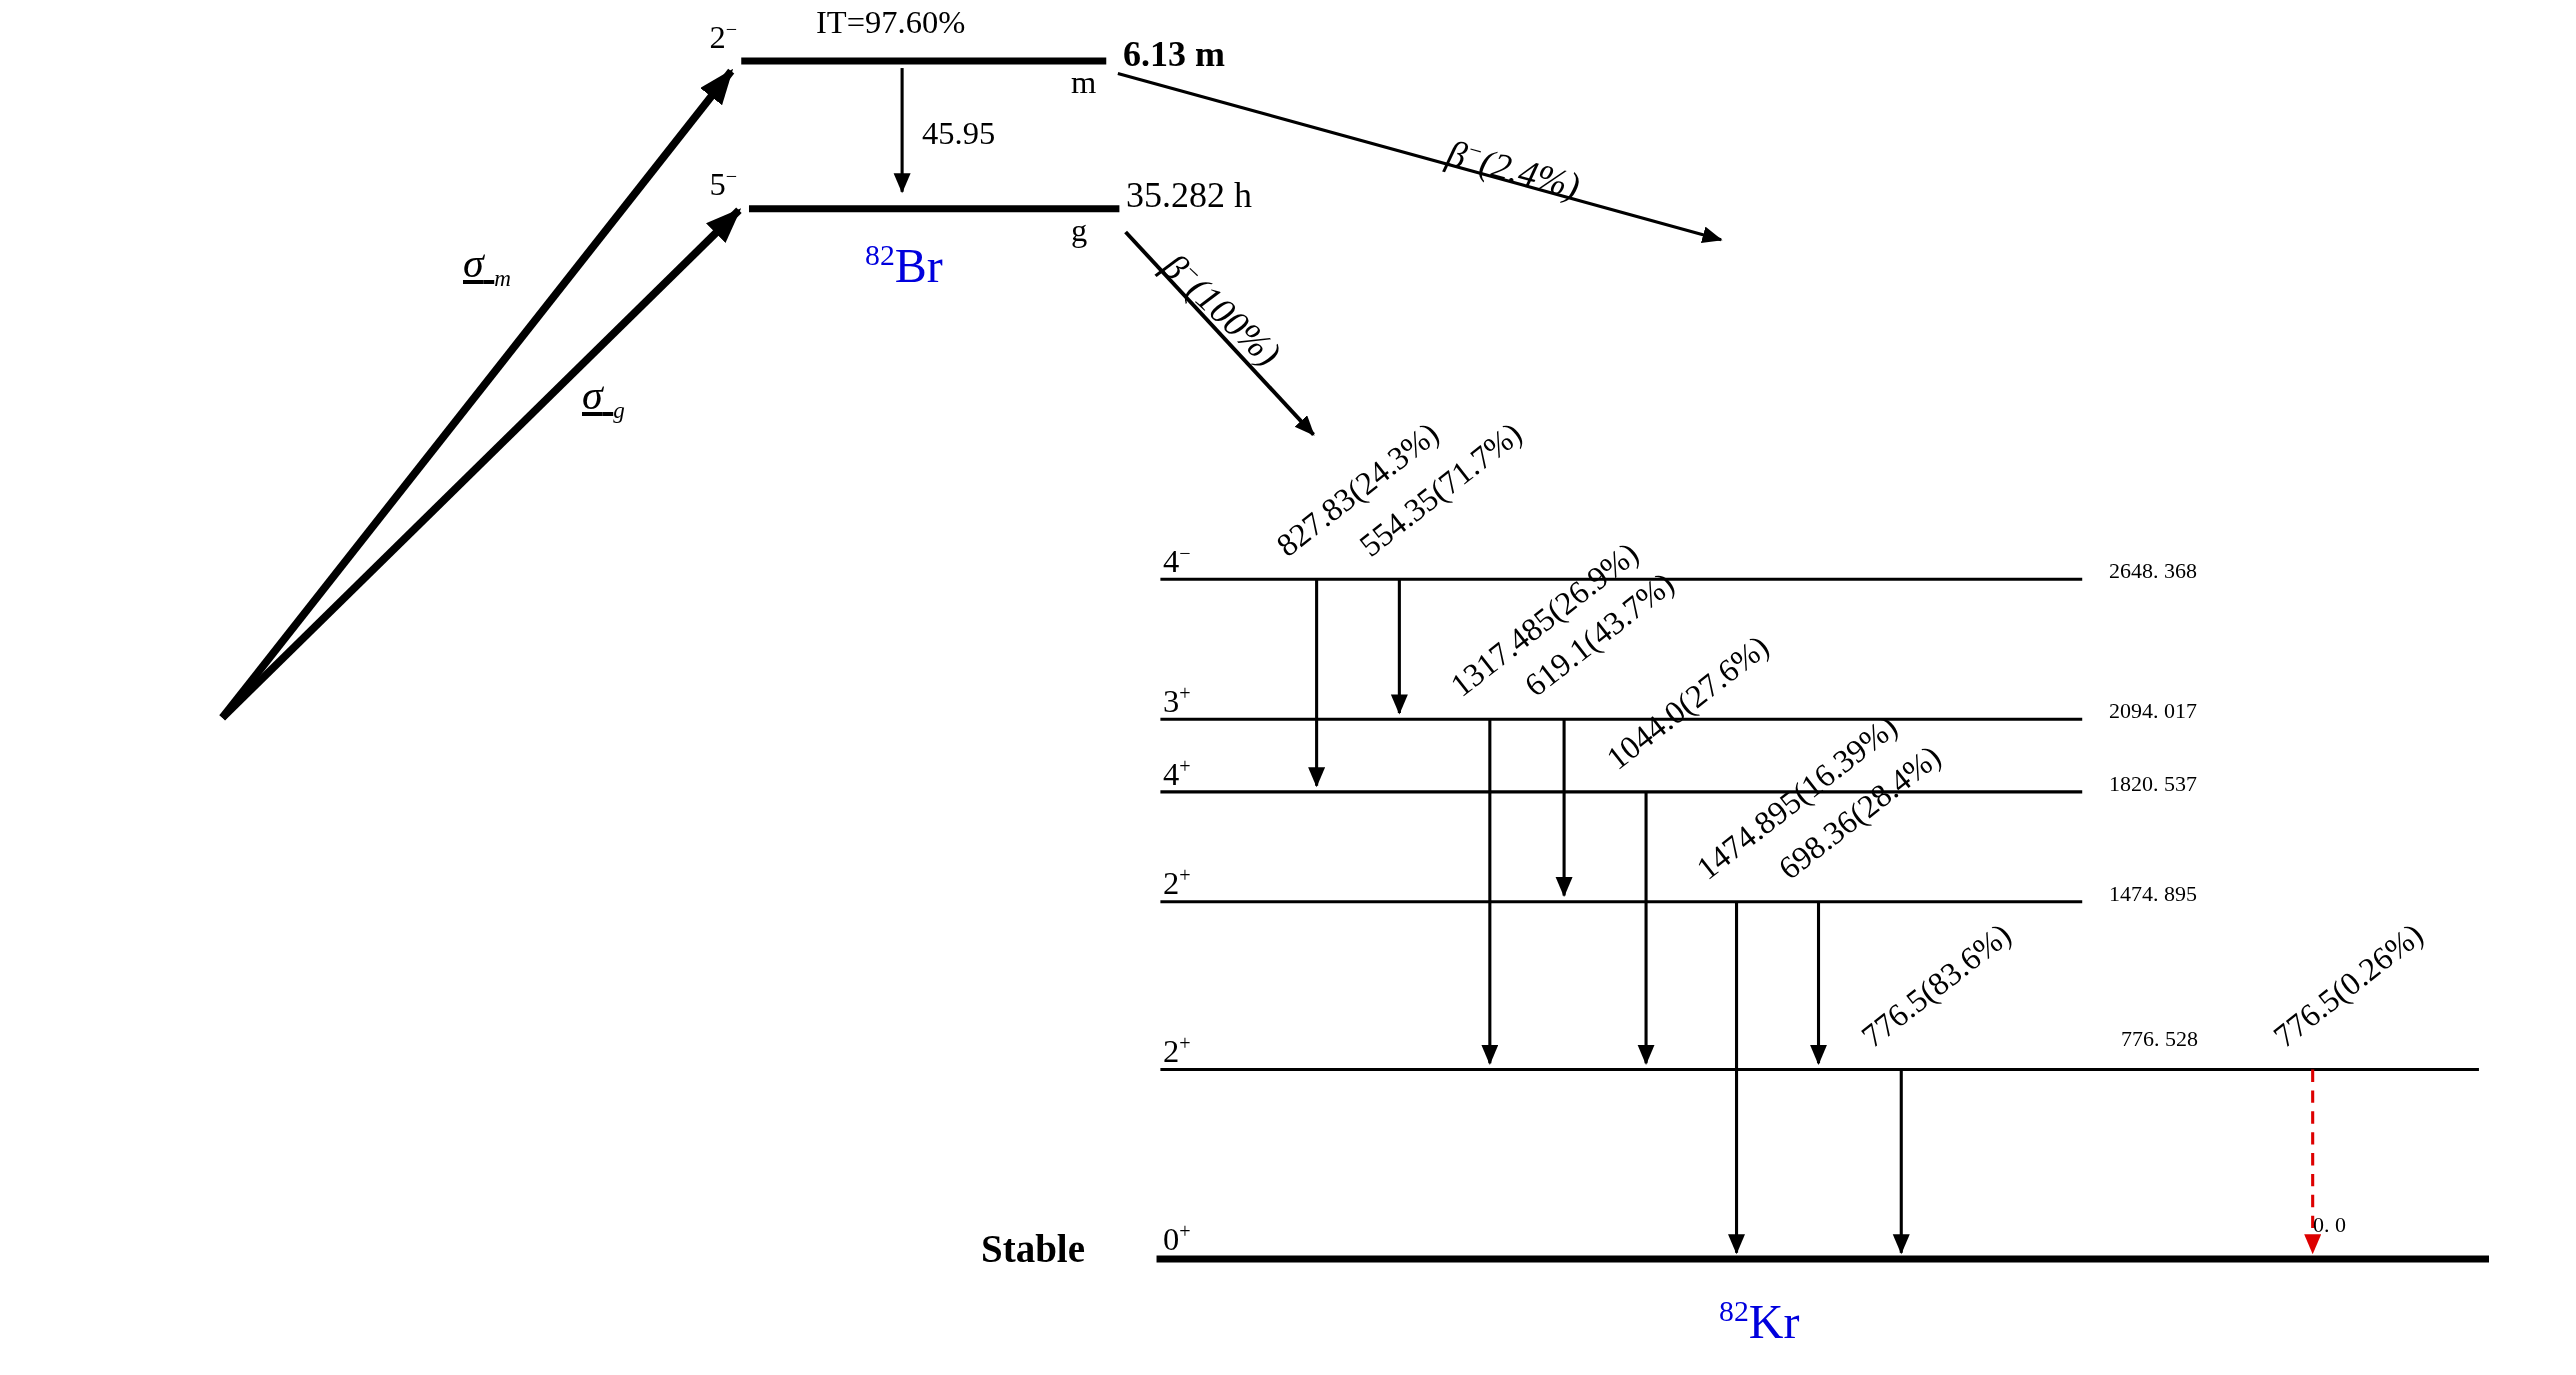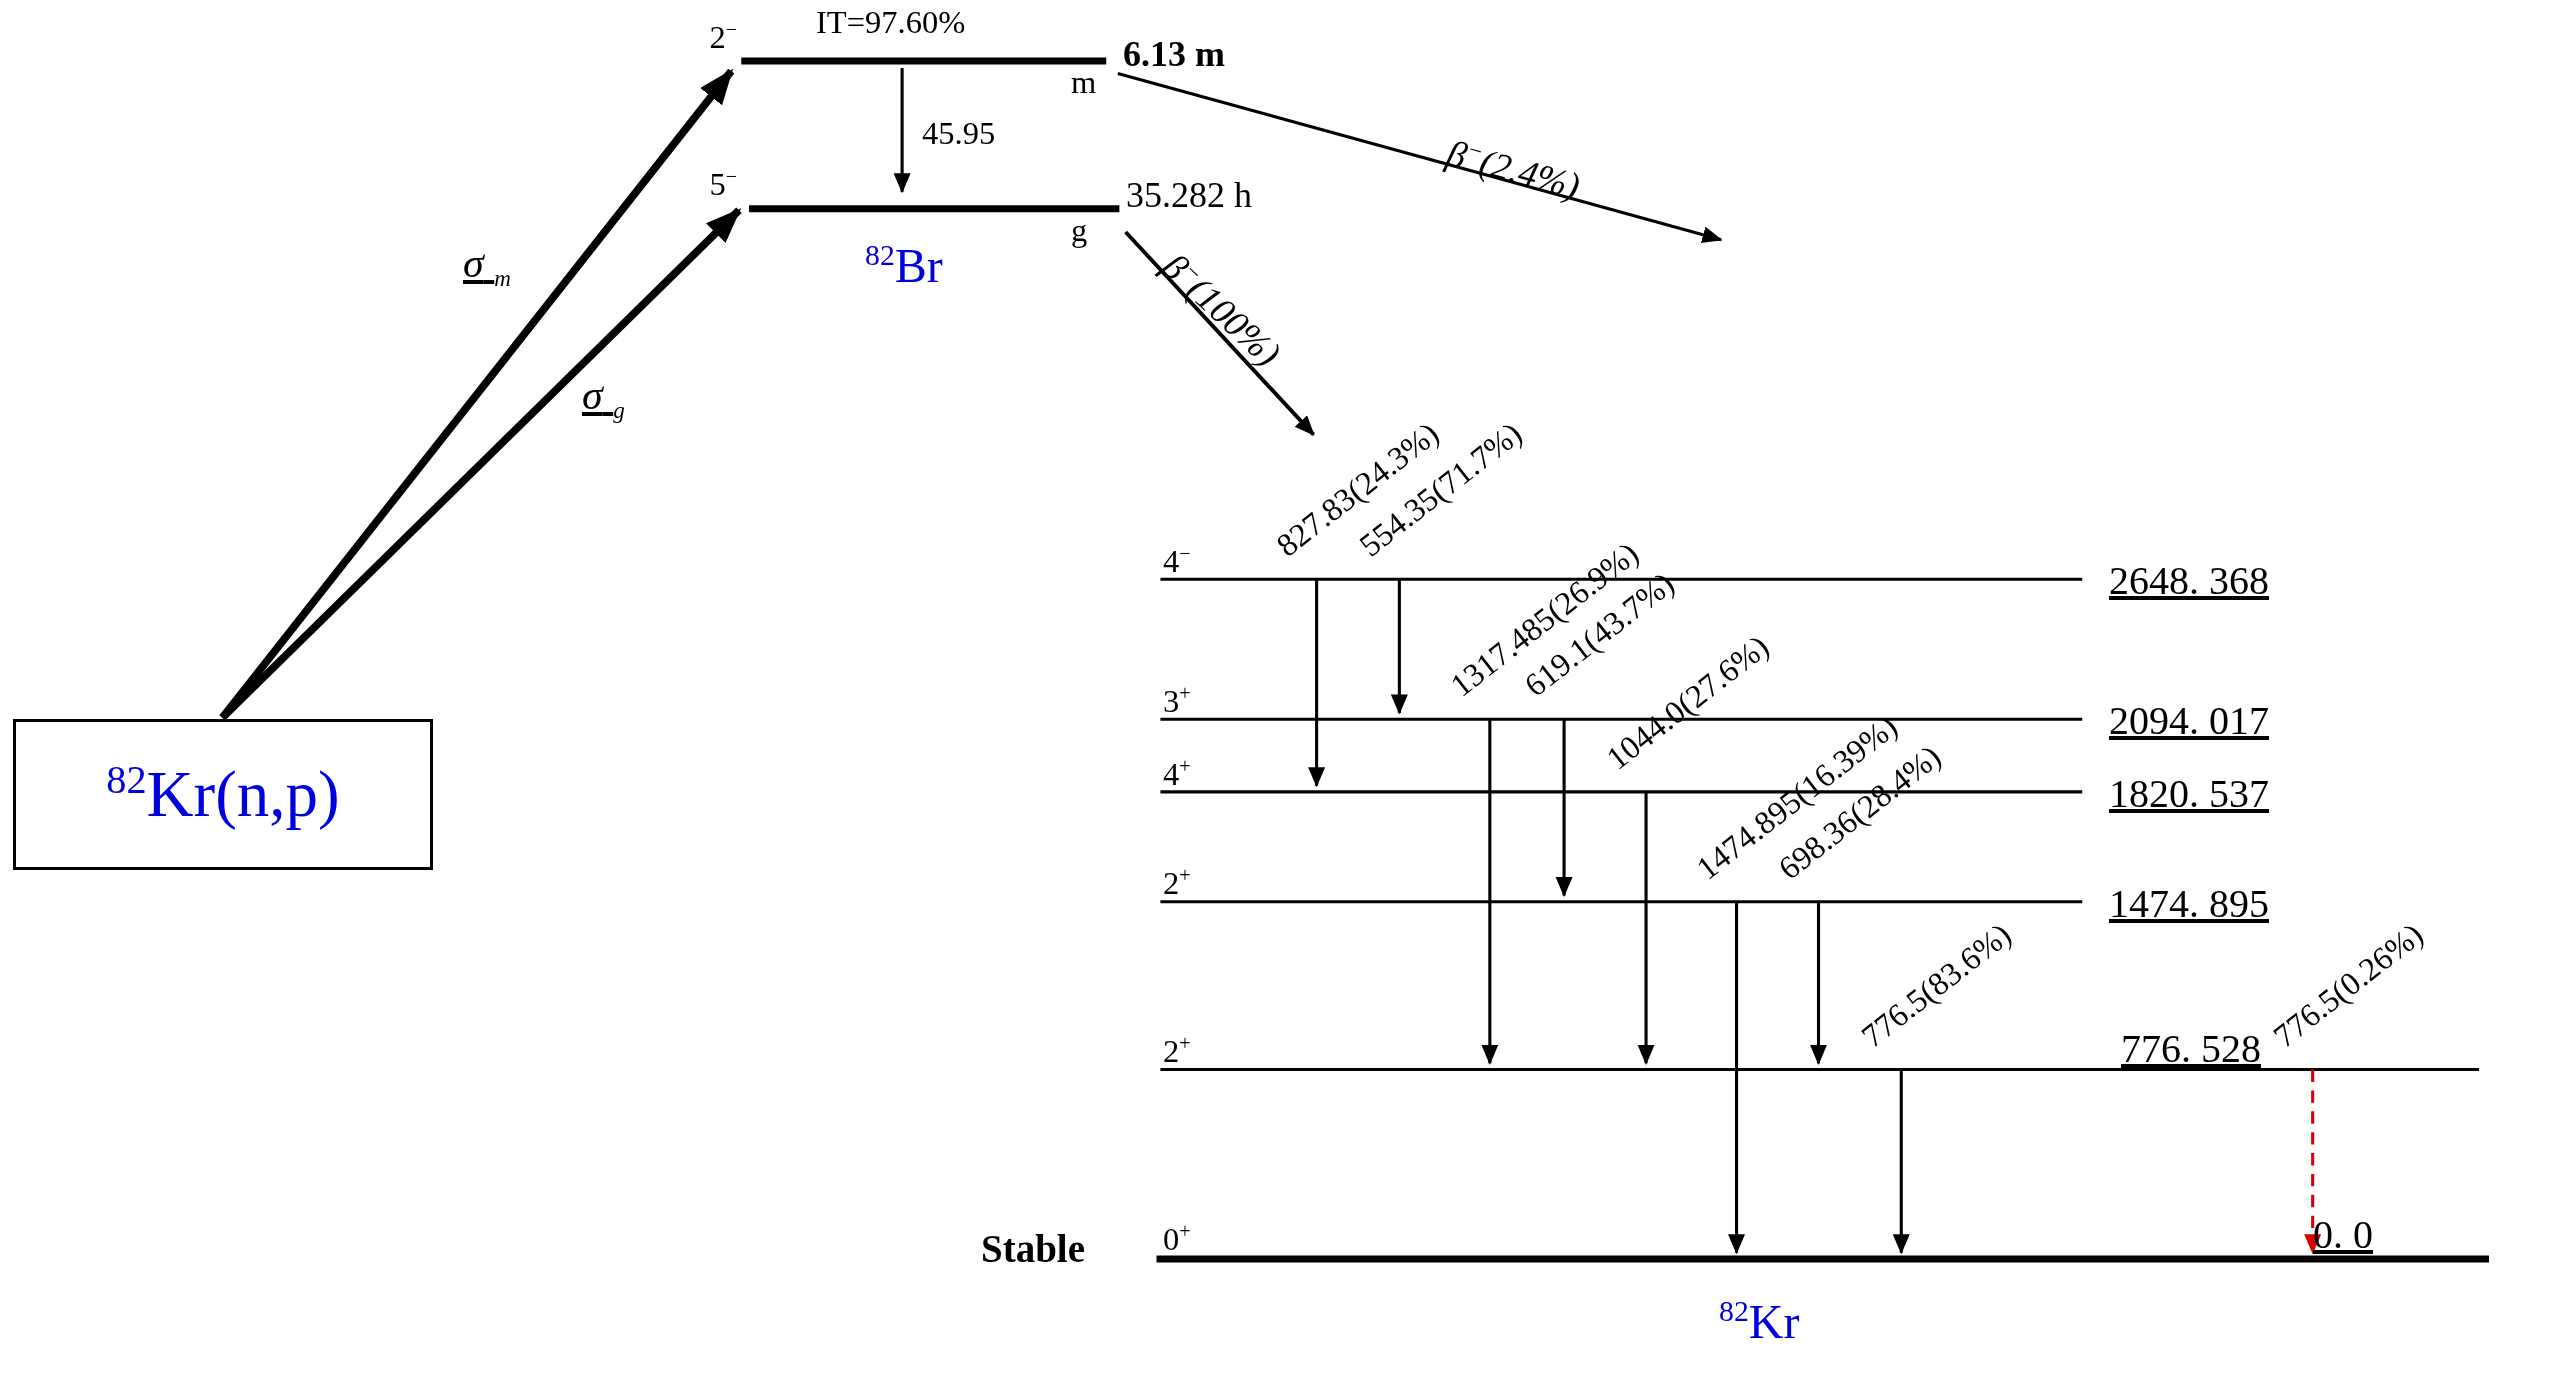--- a/index.html
+++ b/index.html
@@ -13,21 +13,21 @@
   sub{line-height:0;font-size:0.55em;}
   .nuclide{color:var(--accent,#0000dd);font-size:48px;margin-left:36px;}
   .spin{font-size:32.5px;}
   .halflife{font-size:36px;}
   .tag{font-size:32.5px;}
   .itlabel{font-size:32.5px;}
   .itenergy{font-size:32.5px;}
   .beta{font-style:italic;font-size:37px;transform-origin:0 0;}
   .sigma{font-style:italic;font-size:42px;text-decoration:underline;}
   .gamma{font-size:32.5px;line-height:40px;transform-origin:0 100%;transform:rotate(-38deg);}
-  .energy{font-size:40px;text-decoration:underline;}
+  .energy{font-size:22px;}
   .stable{font-size:39px;font-weight:bold;}
   .reaction-box{
     position:absolute;left:13px;top:719px;width:414px;height:145px;
     border:3.1px solid #000;display:flex;align-items:center;justify-content:center;
     font-size:65px;color:var(--accent,#0000dd);
   }
 </style>
 </head>
 <body>
 
@@ -68,23 +68,20 @@
     <line x1="1809" y1="749" x2="1809" y2="922" stroke="#000" stroke-width="4" marker-end="url(#ah)"></line>
     <line x1="1926" y1="930" x2="1926" y2="1375" stroke="#000" stroke-width="4" marker-end="url(#ah)"></line>
     <line x1="2022" y1="930" x2="2022" y2="1158" stroke="#000" stroke-width="4" marker-end="url(#ah)"></line>
     <line x1="2128" y1="1024" x2="2128" y2="1375" stroke="#000" stroke-width="4" marker-end="url(#ah)"></line>
     <line x1="2245" y1="1166" x2="2245" y2="1620" stroke="#000" stroke-width="4" marker-end="url(#ah)"></line>
     <line x1="2351" y1="1166" x2="2351" y2="1375" stroke="#000" stroke-width="4" marker-end="url(#ah)"></line>
     <line x1="2458" y1="1383" x2="2458" y2="1620" stroke="#000" stroke-width="4" marker-end="url(#ah)"></line>
     <line x1="2990" y1="1383" x2="2990" y2="1620" style="stroke:var(--warn,#dd0000)" stroke-width="4" stroke-dasharray="16 11" marker-end="url(#ahRed)"></line>
   </svg>
 
-  <div class="reaction-box">
-    <span><sup>82</sup><span>Kr(n,p)</span></span>
-  </div>
 
   <div class="lbl spin" style="left:681px;top:20px;width:56px;text-align:right;"><span>2</span><sup>−</sup></div>
   <div class="lbl itlabel" style="left:816px;top:4.6px;">IT=97.60%</div>
   <div class="lbl halflife" style="left:1123px;top:35px;font-weight:bold;">6.13 m</div>
   <div class="lbl tag" style="left:1071px;top:65px;">m</div>
   <div class="lbl itenergy" style="left:922px;top:116px;">45.95</div>
   <div class="lbl spin" style="left:681px;top:167px;width:56px;text-align:right;"><span>5</span><sup>−</sup></div>
   <div class="lbl halflife" style="left:1126px;top:176px;">35.282 h</div>
   <div class="lbl tag" style="left:1071px;top:213px;">g</div>
   <div class="lbl nuclide" style="left:829px;top:240px;"><sup>82</sup><span>Br</span></div>

